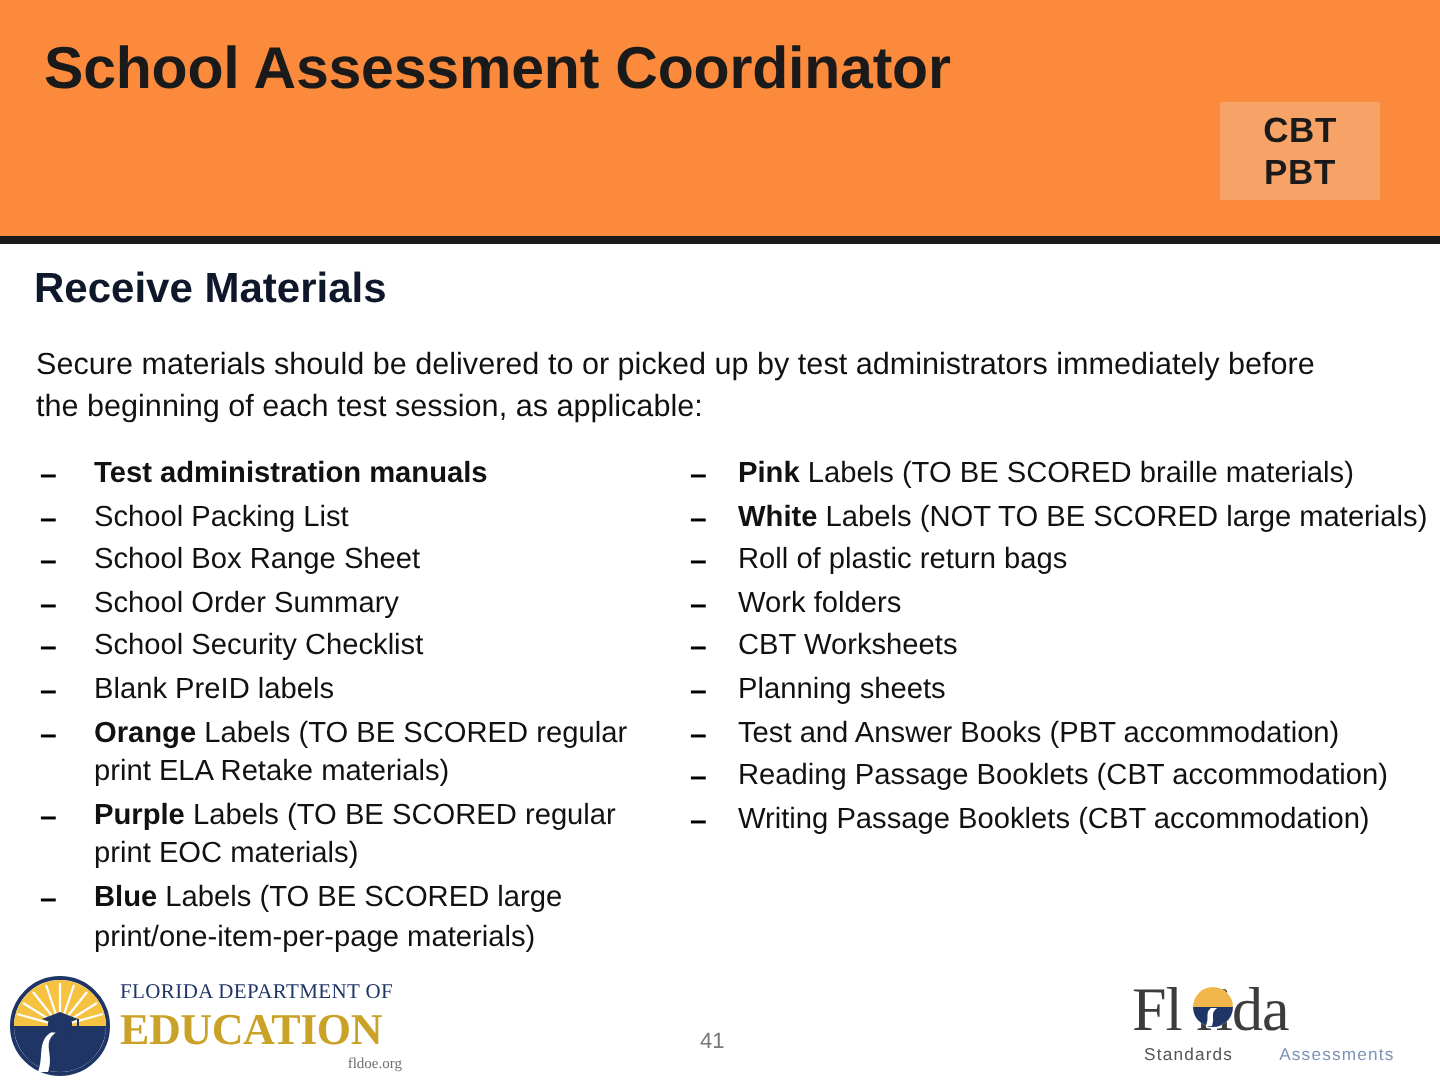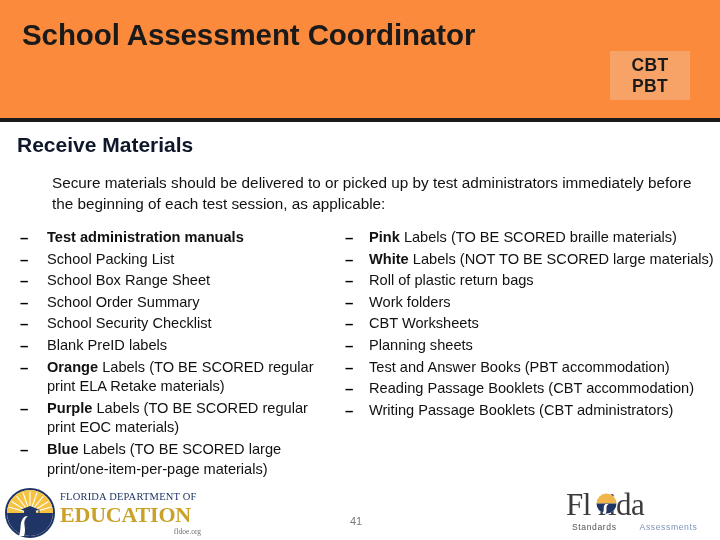--- a/index.html
+++ b/index.html
@@ -87,21 +87,20 @@
     line-height: 28px;
   }
   #intro-text {
     position: absolute;
     left: 18px;
     top: 172px;
     width: 660px;
     font-size: 15.3px;
     line-height: 21px;
     color: #111111;
-    margin-left: 34px;
   }
 
   
   .bullet-col {
     position: absolute;
     top: 228px;
   }
   #col-left  { left: 20px;  width: 312px; }
   #col-right { left: 345px; width: 372px; }
 
@@ -310,21 +309,21 @@
       <div class="bullet-item">
         <span class="bullet-dash">–</span>
         <span class="bullet-text">Test and Answer Books (PBT accommodation)</span>
       </div>
       <div class="bullet-item">
         <span class="bullet-dash">–</span>
         <span class="bullet-text">Reading Passage Booklets (CBT accommodation)</span>
       </div>
       <div class="bullet-item">
         <span class="bullet-dash">–</span>
-        <span class="bullet-text">Writing Passage Booklets (CBT administrators)</span>
+        <span class="bullet-text">Writing Passage Booklets (CBT accommodation)</span>
       </div>
     </div>
 
   <div id="slide-number">41</div>
 
   <div id="fdoe-logo">
     <svg id="fdoe-seal" viewBox="0 0 100 100" xmlns="http://www.w3.org/2000/svg">
       <circle cx="50" cy="50" r="48" fill="#ffffff" stroke="#1f3566" stroke-width="4"></circle>
       <path d="M4 50 A46 46 0 0 1 96 50 Z" fill="#f5c242"></path>
       <g stroke="#ffffff" stroke-width="2.2">

